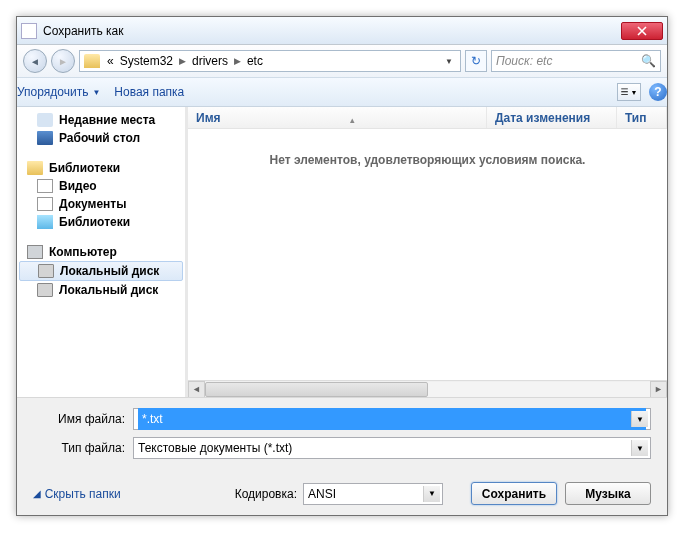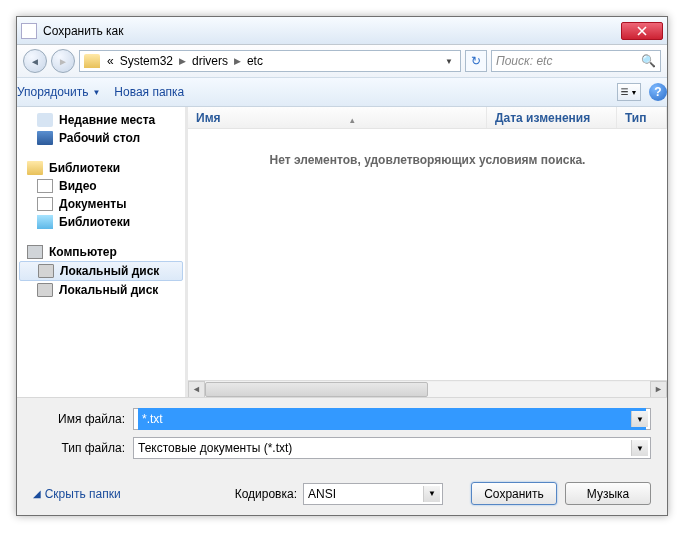--- a/index.html
+++ b/index.html
@@ -113,20 +113,21 @@
 .bottom { display: flex; align-items: center; padding: 6px 16px 10px 16px; background: #f0f0f0; }
 .hide-link { display: flex; align-items: center; gap: 4px; color: #1a4c9c; cursor: pointer; }
 .hide-link .arw { font-size: 10px; }
 .btns { margin-left: auto; display: flex; gap: 8px; }
 .enc { display: flex; align-items: center; gap: 6px; margin-right: 20px; }
 button.win {
   min-width: 86px; height: 23px;
   background: linear-gradient(#fdfdfd,#e6e6e6);
   border: 1px solid #8e8f8f; border-radius: 3px;
   cursor: pointer;
+  font-weight: bold;
 }
 button.win.default { border: 1px solid #5586c4; box-shadow: 0 0 2px #7baee8; }
 </style>
 </head>
 <body>
 
 <div class="dialog">
 
   <div class="titlebar">
     <div class="appicon"></div>

